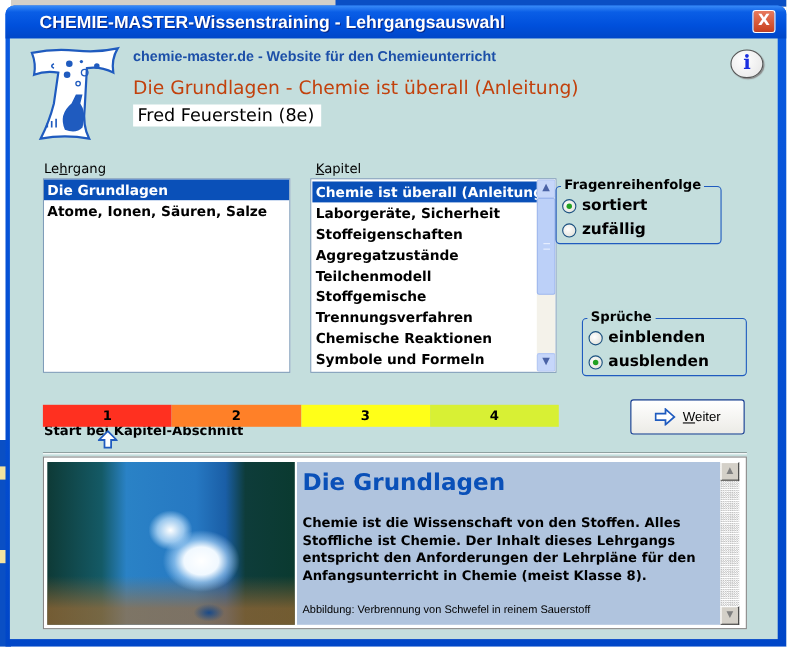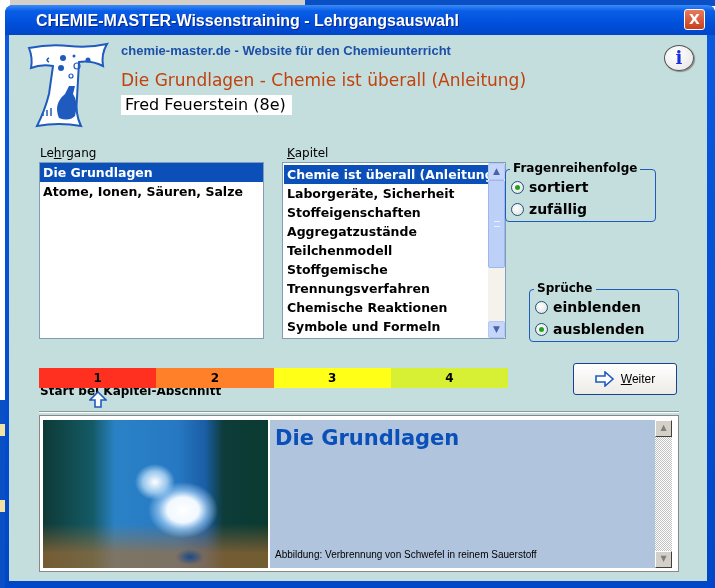--- a/index.html
+++ b/index.html
@@ -259,20 +259,21 @@
       </svg>
       <span><u>W</u><span>eiter</span></span>
     </div>
 
     <div class="divider"></div>
 
     <div class="desc-frame">
       <div class="photo"></div>
       <div class="desc-panel">
         <div class="desc-title">Die Grundlagen</div>
+        <div class="desc-body">Chemie ist die Wissenschaft von den Stoffen. Alles Stoffliche ist Chemie. Der Inhalt dieses Lehrgangs entspricht den Anforderungen der Lehrpläne für den Anfangsunterricht in Chemie (meist Klasse 8).</div>
         <div class="desc-caption">Abbildung: Verbrennung von Schwefel in reinem Sauerstoff</div>
       </div>
       <div class="desc-scroll">
         <div class="btn" style="top:0;"><span>▲</span></div>
         <div class="btn" style="bottom:0;"><span>▼</span></div>
       </div>
     </div>
 
   </div>
 </div>

